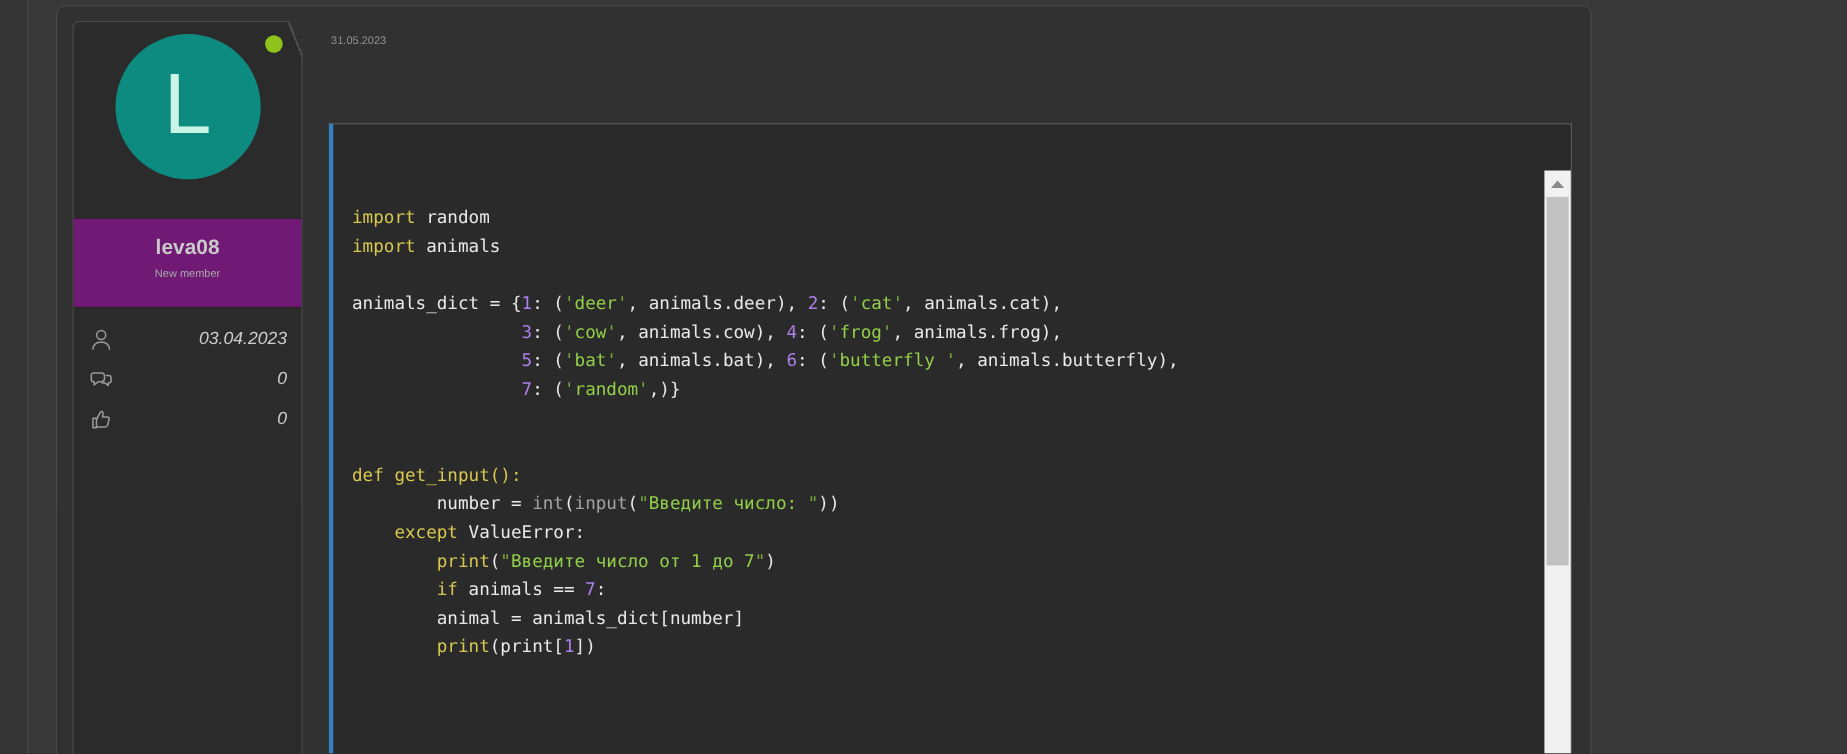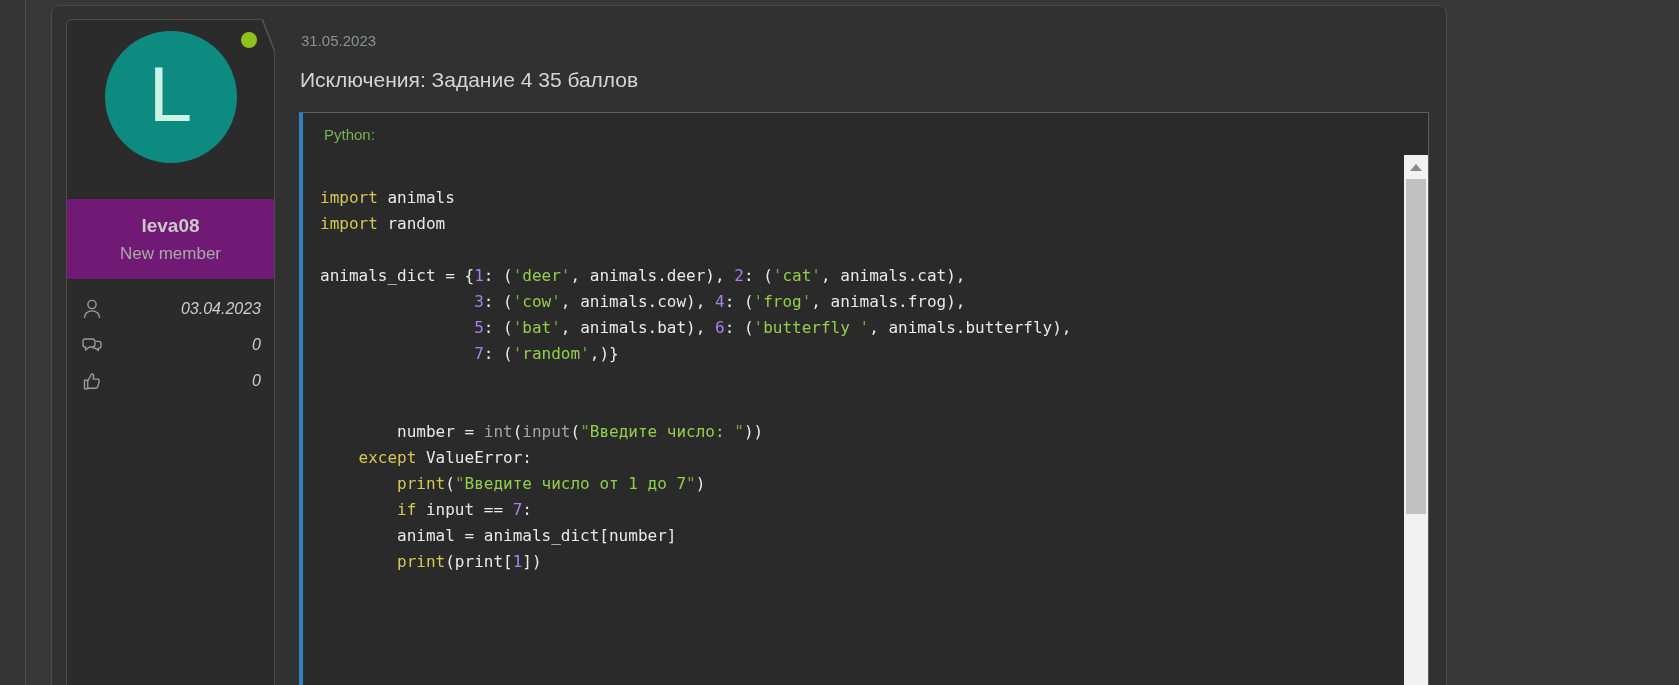--- a/index.html
+++ b/index.html
@@ -87,21 +87,21 @@
     display: block;
     color: #c9c9c9;
     font-size: 19px;
     font-weight: bold;
     text-decoration: none;
     cursor: pointer;
   }
   .user-role {
     margin-top: 7px;
     color: #a9a9a9;
-    font-size: 17px;
+    font-size: 10px;
   }
   .user-stats {
     padding: 17px 13px 0 13px;
   }
   .stat-row {
     display: flex;
     align-items: center;
     justify-content: space-between;
     margin-bottom: 12px;
     height: 24px;
@@ -111,21 +111,21 @@
   .stat-value {
     color: #cdcdcd;
     font-size: 16px;
   }
 
   
   .post-date {
     position: absolute;
     left: 249px; top: 26px;
     color: #8e9194;
-    font-size: 15px;
+    font-size: 10px;
     cursor: pointer;
   }
   .post-title {
     position: absolute;
     left: 248px; top: 62px;
     color: #d3d5d7;
     font-size: 21px;
     font-weight: normal;
   }
 
@@ -231,39 +231,38 @@
             <svg width="24" height="24" viewBox="0 0 24 24" fill="none" stroke="#9a9a9a" stroke-width="1.4" stroke-linecap="round" stroke-linejoin="round">
               <path d="M4.5 11.2h3.2v8.6H4.5z"></path>
               <path d="M7.7 12.2l3.5-6.4c.7-1.3 2.7-.7 2.5.8l-.5 3.5h4.4c1.1 0 1.9 1 1.6 2.1l-1.4 5.3c-.3 1-1.2 1.7-2.2 1.7H7.7"></path>
             </svg>
             <span class="stat-value">0</span>
           </div>
         </div>
       </div>
 
       <div class="post-date">31.05.2023</div>
-      <h1 class="post-title">Исключения: Задание 4 35 баллов</h1>
 
       <div class="code-block">
-        <div class="code-header">Python:</div>
         <div class="code-scroll">
           <div class="code-content">
+              <div class="code-line"><span class="t-k">import</span><span class="t-n"> random</span></div>
               <div class="code-line"><span class="t-k">import</span><span class="t-n"> animals</span></div>
-              <div class="code-line"><span class="t-k">import</span><span class="t-n"> random</span></div>
               <div class="code-line">&nbsp;</div>
               <div class="code-line"><span class="t-n">animals_dict = {</span><span class="t-m">1</span><span class="t-n">: (</span><span class="t-q">'</span><span class="t-s">deer</span><span class="t-q">'</span><span class="t-n">, animals.deer), </span><span class="t-m">2</span><span class="t-n">: (</span><span class="t-q">'</span><span class="t-s">cat</span><span class="t-q">'</span><span class="t-n">, animals.cat),</span></div>
               <div class="code-line"><span class="t-n">                </span><span class="t-m">3</span><span class="t-n">: (</span><span class="t-q">'</span><span class="t-s">cow</span><span class="t-q">'</span><span class="t-n">, animals.cow), </span><span class="t-m">4</span><span class="t-n">: (</span><span class="t-q">'</span><span class="t-s">frog</span><span class="t-q">'</span><span class="t-n">, animals.frog),</span></div>
               <div class="code-line"><span class="t-n">                </span><span class="t-m">5</span><span class="t-n">: (</span><span class="t-q">'</span><span class="t-s">bat</span><span class="t-q">'</span><span class="t-n">, animals.bat), </span><span class="t-m">6</span><span class="t-n">: (</span><span class="t-q">'</span><span class="t-s">butterfly </span><span class="t-q">'</span><span class="t-n">, animals.butterfly),</span></div>
               <div class="code-line"><span class="t-n">                </span><span class="t-m">7</span><span class="t-n">: (</span><span class="t-q">'</span><span class="t-s">random</span><span class="t-q">'</span><span class="t-n">,)}</span></div>
               <div class="code-line">&nbsp;</div>
               <div class="code-line">&nbsp;</div>
+              <div class="code-line"><span class="t-k">def get_input():</span></div>
               <div class="code-line"><span class="t-n">        number = </span><span class="t-b">int</span><span class="t-n">(</span><span class="t-b">input</span><span class="t-n">(</span><span class="t-q">"</span><span class="t-s">Введите число: </span><span class="t-q">"</span><span class="t-n">))</span></div>
               <div class="code-line"><span class="t-n">    </span><span class="t-k">except</span><span class="t-n"> ValueError:</span></div>
               <div class="code-line"><span class="t-n">        </span><span class="t-k">print</span><span class="t-n">(</span><span class="t-q">"</span><span class="t-s">Введите число от 1 до 7</span><span class="t-q">"</span><span class="t-n">)</span></div>
-              <div class="code-line"><span class="t-n">        </span><span class="t-k">if</span><span class="t-n"> input == </span><span class="t-m">7</span><span class="t-n">:</span></div>
+              <div class="code-line"><span class="t-n">        </span><span class="t-k">if</span><span class="t-n"> animals == </span><span class="t-m">7</span><span class="t-n">:</span></div>
               <div class="code-line"><span class="t-n">        animal = animals_dict[number]</span></div>
               <div class="code-line"><span class="t-n">        </span><span class="t-k">print</span><span class="t-n">(print[</span><span class="t-m">1</span><span class="t-n">])</span></div>
             </div>
         </div>
         <div class="scrollbar">
           <div class="sb-btn">
             <span class="sb-arrow"></span>
           </div>
           <div class="sb-thumb"></div>
         </div>

